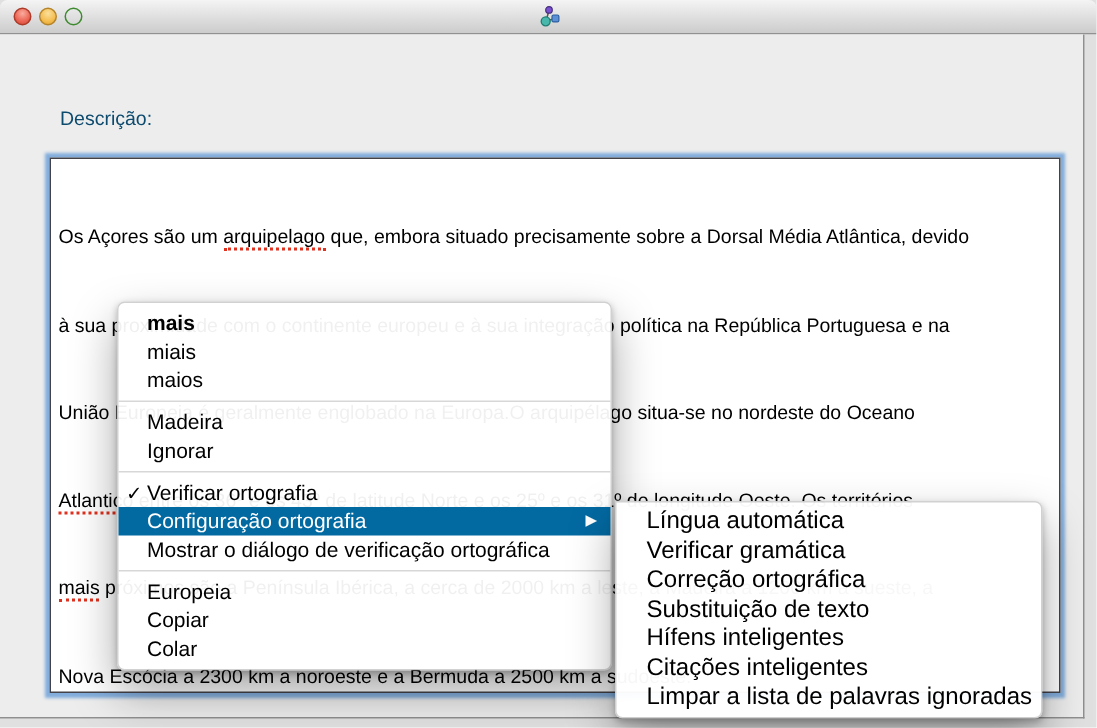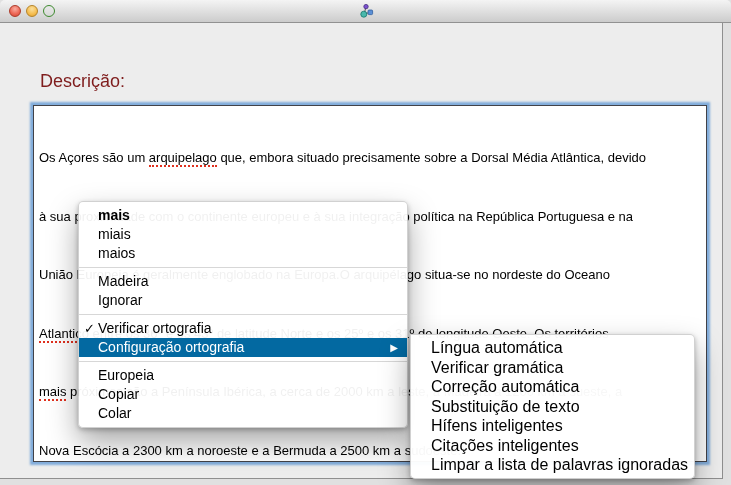--- a/index.html
+++ b/index.html
@@ -21,21 +21,21 @@
   .light.close{background:radial-gradient(circle at 50% 30%, #f9ac9f, #ec6453 60%, #cf4936);border:1px solid #ad3b2a;}
   .light.min{background:radial-gradient(circle at 50% 30%, #fadf9c, #f5bd4f 60%, #dd9e2f);border:1px solid #b5842a;}
   .light.zoom{background:radial-gradient(circle at 50% 30%, #c4eaa9, #68ce58 60%, #47a337;);border:1px solid #3e8a2f;}
   .app-icon{position:absolute;left:358px;top:3px;width:16px;height:16px;}
   .content-pane{
     position:absolute;left:0;top:23px;width:722px;height:455px;
     background:#ededed;
     border-right:1px solid #8f8f8f;border-bottom:1px solid #8f8f8f;
   }
   
-  .desc-label{position:absolute;left:40px;top:71px;font-size:18px;color:#7f1d1d;}
+  .desc-label{position:absolute;left:40px;top:71px;font-size:13px;color:#0c4a6e;}
   .textfield{
     position:absolute;left:33px;top:105px;width:662px;height:349px;
     background:#ffffff;border:1px solid #424248;
     box-shadow:0 0 2px 3px rgba(118,165,217,0.9);
     padding:3px 5px;font-size:13px;line-height:19.5px;color:#000;
     white-space:pre;overflow:hidden;cursor:text;
   }
   .tline{height:19.5px;}
   .err{border-bottom:2px dotted #e0301e;margin-top:32px;}
   
@@ -103,27 +103,28 @@
   <div class="mi"><span>Ignorar</span></div>
   <div class="msep"></div>
   <div class="mi">
     <span class="check">✓</span>
     <span>Verificar ortografia</span>
   </div>
   <div class="mi hl">
     <span>Configuração ortografia</span>
     <span class="sub-arrow">▶</span>
   </div>
+  <div class="mi"><span>Mostrar o diálogo de verificação ortográfica</span></div>
   <div class="msep"></div>
   <div class="mi"><span>Europeia</span></div>
   <div class="mi"><span>Copiar</span></div>
   <div class="mi"><span>Colar</span></div>
 </div>
 
 <div class="submenu">
   <div class="smi"><span>Língua automática</span></div>
   <div class="smi"><span>Verificar gramática</span></div>
-  <div class="smi"><span>Correção automática</span></div>
+  <div class="smi"><span>Correção ortográfica</span></div>
   <div class="smi"><span>Substituição de texto</span></div>
   <div class="smi"><span>Hífens inteligentes</span></div>
   <div class="smi"><span>Citações inteligentes</span></div>
   <div class="smi"><span>Limpar a lista de palavras ignoradas</span></div>
 </div>
 
 </body></html>

